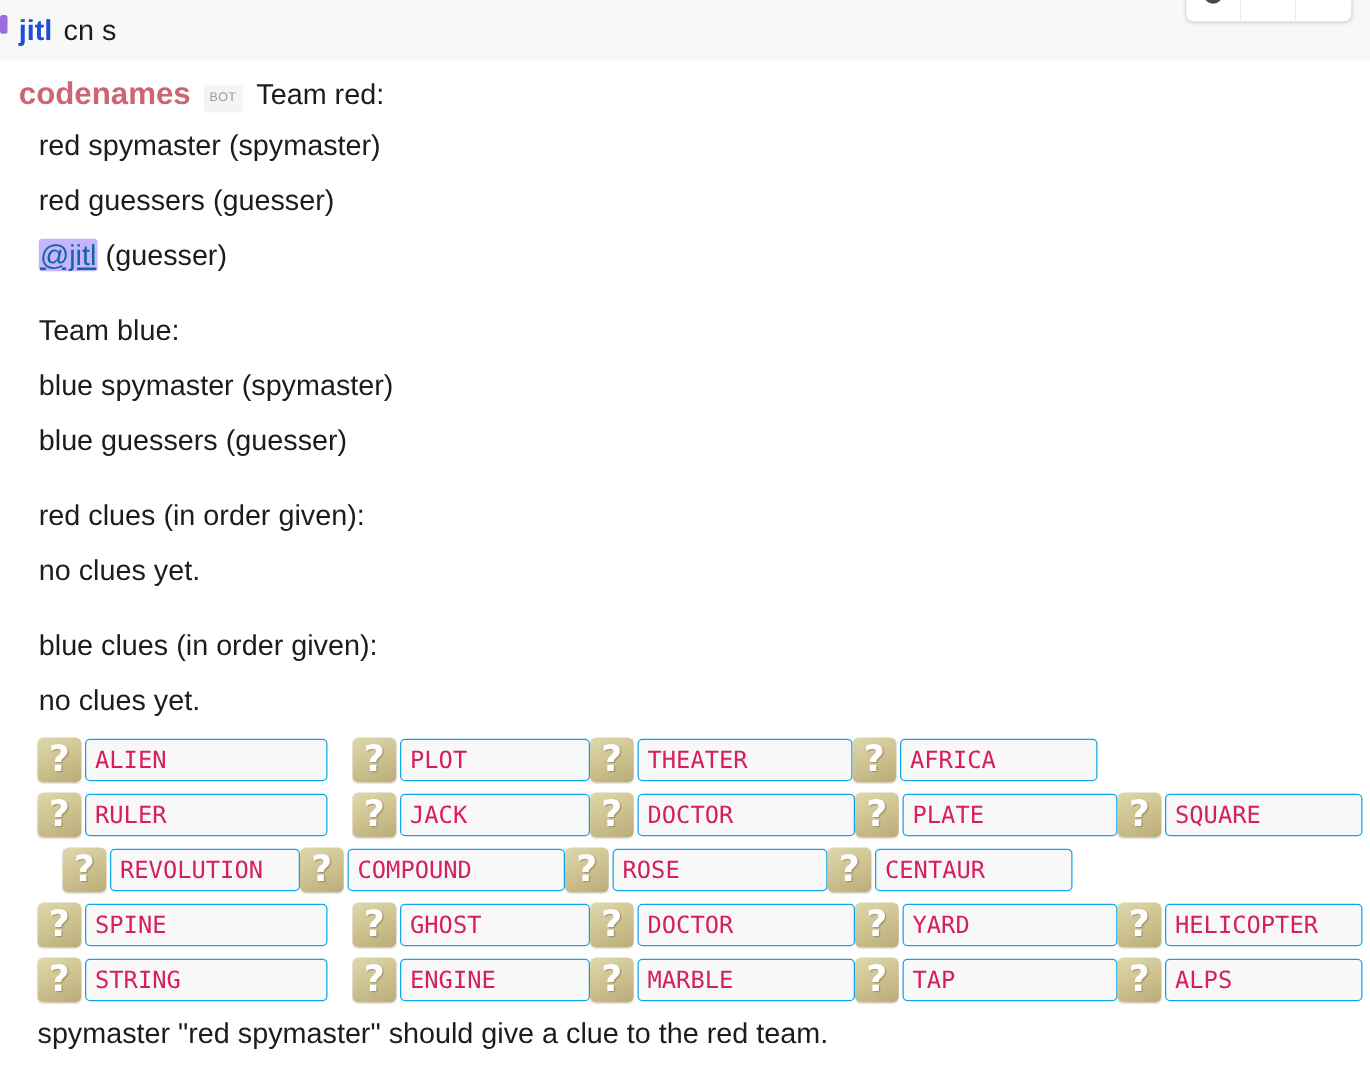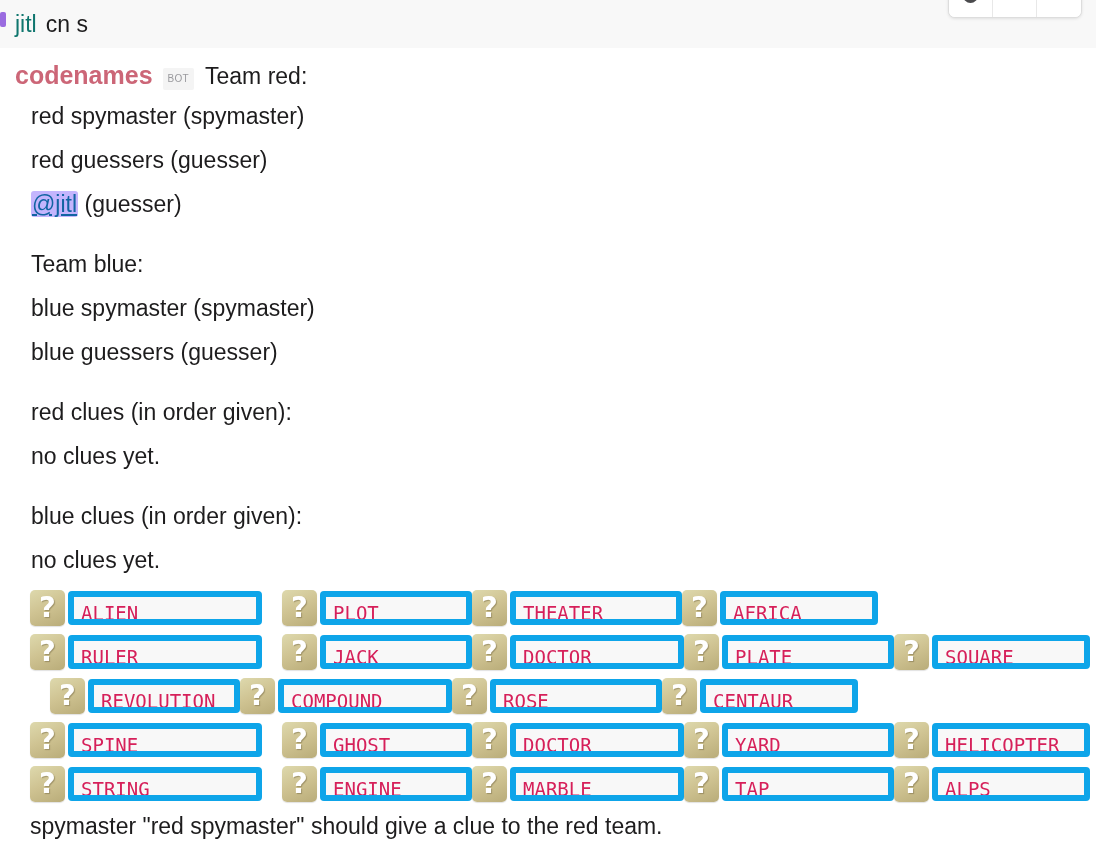--- a/index.html
+++ b/index.html
@@ -72,22 +72,22 @@
   }
   .row1-text {
     position: absolute;
     left: 15px;
     top: 8px;
     font-size: 23px;
     line-height: 32px;
     white-space: nowrap;
   }
   .user-jitl {
-    color: #0f766e;
-    font-weight: normal;
+    color: #1d4ed8;
+    font-weight: bold;
   }
   .row1-msg {
     color: #1d1c1d;
     margin-left: 9px;
     font-weight: normal;
   }
 
   
   .bot-msg {
     position: absolute;
@@ -190,21 +190,21 @@
     font-weight: bold;
     font-size: 29px;
     line-height: 1;
     text-shadow: 1px 1px 1px rgba(120,108,70,0.55);
   }
 
   .word-code {
     flex: 1 1 auto;
     height: 34px;
     background: #f8f8f8;
-    border: 6px solid #0ea5e9;
+    border: 1px solid #0ea5e9;
     border-radius: 4px;
     color: #d6205a;
     font-family: "DejaVu Sans Mono", monospace;
     font-size: 19px;
     line-height: 32px;
     padding: 0 7px;
     white-space: nowrap;
     overflow: hidden;
   }
 

